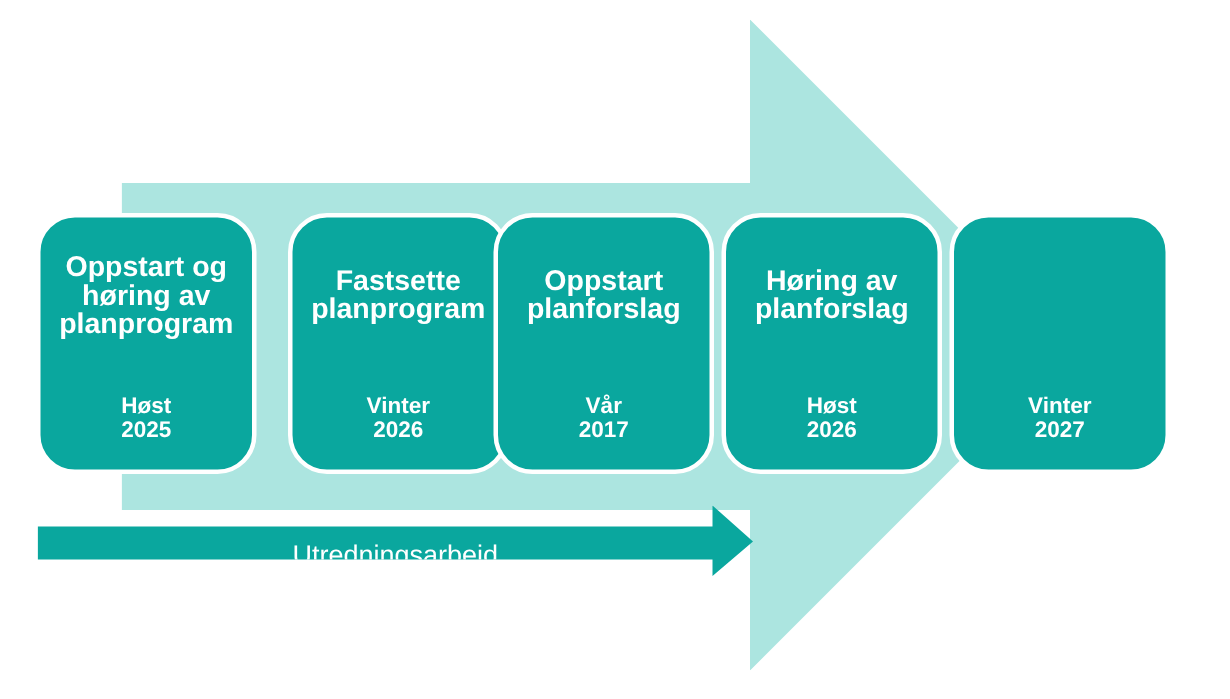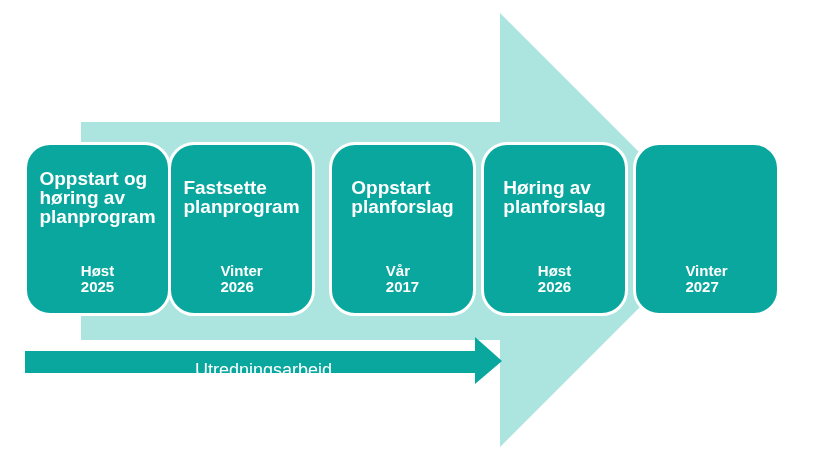--- a/index.html
+++ b/index.html
@@ -29,20 +29,21 @@
   .stage {
     position: absolute;
     top: 142px;
     width: 147px;
     height: 174px;
     background: #0aa79e;
     border: 3px solid #ffffff;
     border-radius: 26px;
     box-sizing: border-box;
     color: #ffffff;
+    text-align: center;
   }
   .stage-title {
     position: absolute;
     top: 14px;
     left: 4px;
     right: 4px;
     height: 76px;
     display: flex;
     align-items: center;
     justify-content: center;
@@ -93,21 +94,21 @@
   <div class="big-arrow"></div>
 
   <div class="stage" style="left:24px">
     <div class="stage-title">Oppstart og
 høring av
 planprogram</div>
     <div class="stage-date">Høst
 2025</div>
   </div>
 
-  <div class="stage" style="left:168px">
+  <div class="stage" style="left:192px">
     <div class="stage-title">Fastsette
 planprogram</div>
     <div class="stage-date">Vinter
 2026</div>
   </div>
 
   <div class="stage" style="left:329px">
     <div class="stage-title">Oppstart
 planforslag</div>
     <div class="stage-date">Vår

